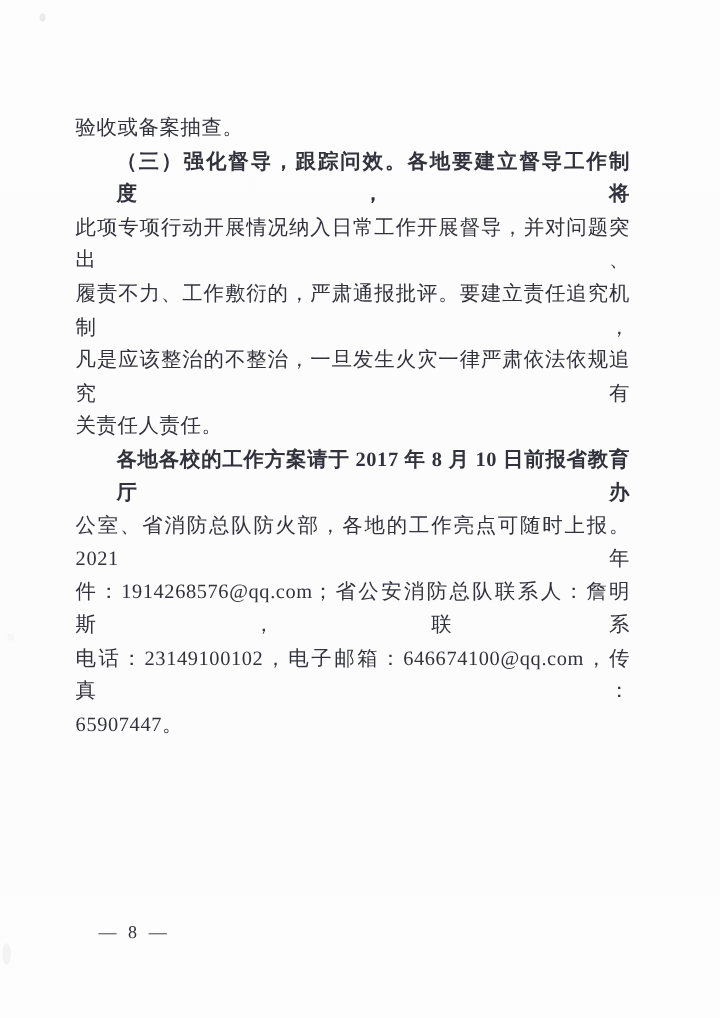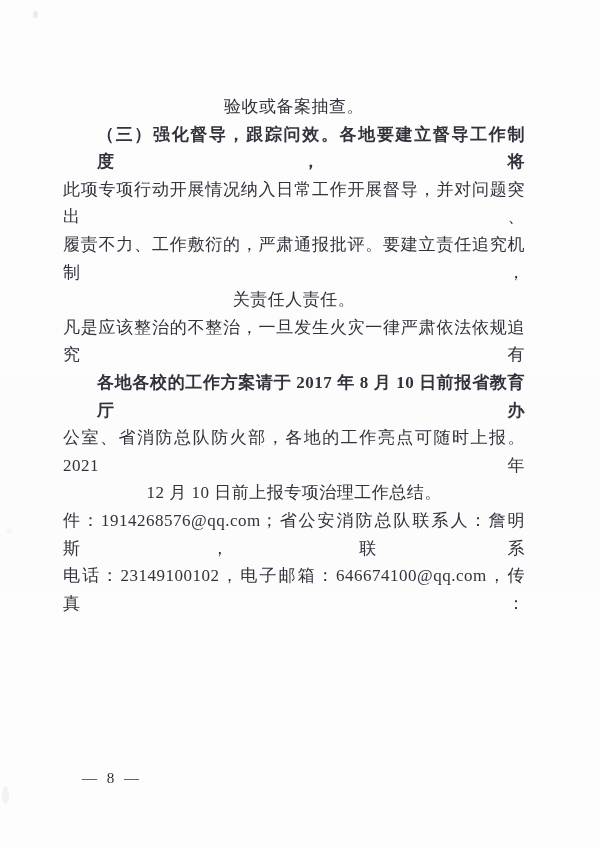--- a/index.html
+++ b/index.html
@@ -30,21 +30,21 @@
     font-size: 17px;
     line-height: 27.6px;
     letter-spacing: 0.5px;
   }
   .paragraph {
     margin: 0;
     padding: 0;
   }
   .line {
     white-space: nowrap;
-    text-align: center;
+    text-align: left;
   }
   .line.fill {
     white-space: normal;
     text-align: justify;
     text-align-last: justify;
     text-justify: inter-character;
   }
   .line.indent {
     padding-left: 34px;
     font-weight: bold;
@@ -79,32 +79,32 @@
   <div class="doc-body">
 
     <div class="paragraph">
       <div class="line">验收或备案抽查。</div>
     </div>
 
     <div class="paragraph">
       <div class="line fill indent">（三）强化督导，跟踪问效。各地要建立督导工作制度，将</div>
       <div class="line fill">此项专项行动开展情况纳入日常工作开展督导，并对问题突出、</div>
       <div class="line fill">履责不力、工作敷衍的，严肃通报批评。要建立责任追究机制，</div>
+      <div class="line fill">凡是应该整治的不整治，一旦发生火灾一律严肃依法依规追究有</div>
       <div class="line">关责任人责任。</div>
-      <div class="line fill">凡是应该整治的不整治，一旦发生火灾一律严肃依法依规追究有</div>
     </div>
 
     <div class="paragraph">
       <div class="line fill indent">各地各校的工作方案请于 2017 年 8 月 10 日前报省教育厅办</div>
       <div class="line fill">公室、省消防总队防火部，各地的工作亮点可随时上报。2021 年</div>
-      <div class="line">12 月 10 日前上报专项治理工作总结。</div>
     </div>
 
     <div class="paragraph">
       <div class="line fill">件：1914268576@qq.com；省公安消防总队联系人：詹明斯，联系</div>
       <div class="line fill">电话：23149100102，电子邮箱：646674100@qq.com，传真：</div>
+      <div class="line">65907447。</div>
     </div>
 
   </div>
 
   <div class="page-number">— 8 —</div>
 
 </div>
 
 </body></html>

